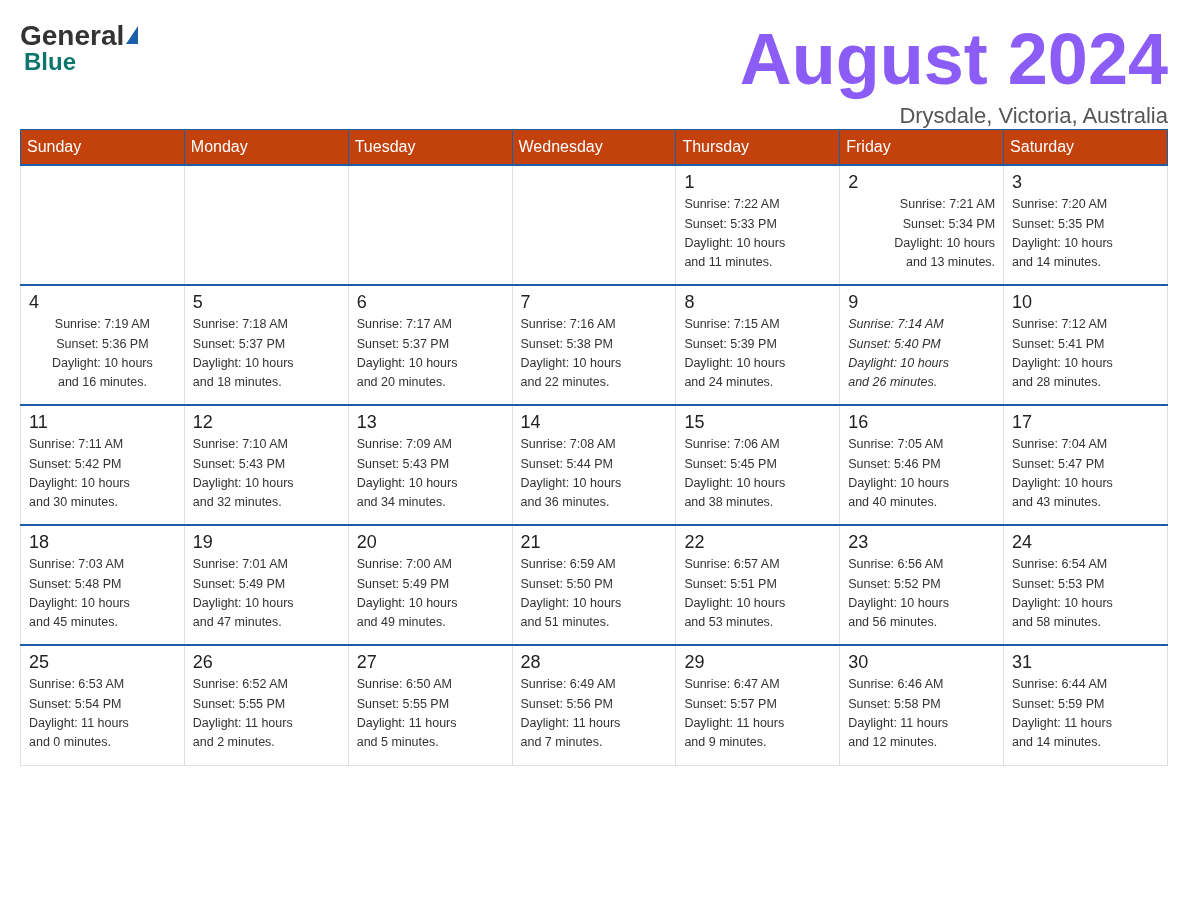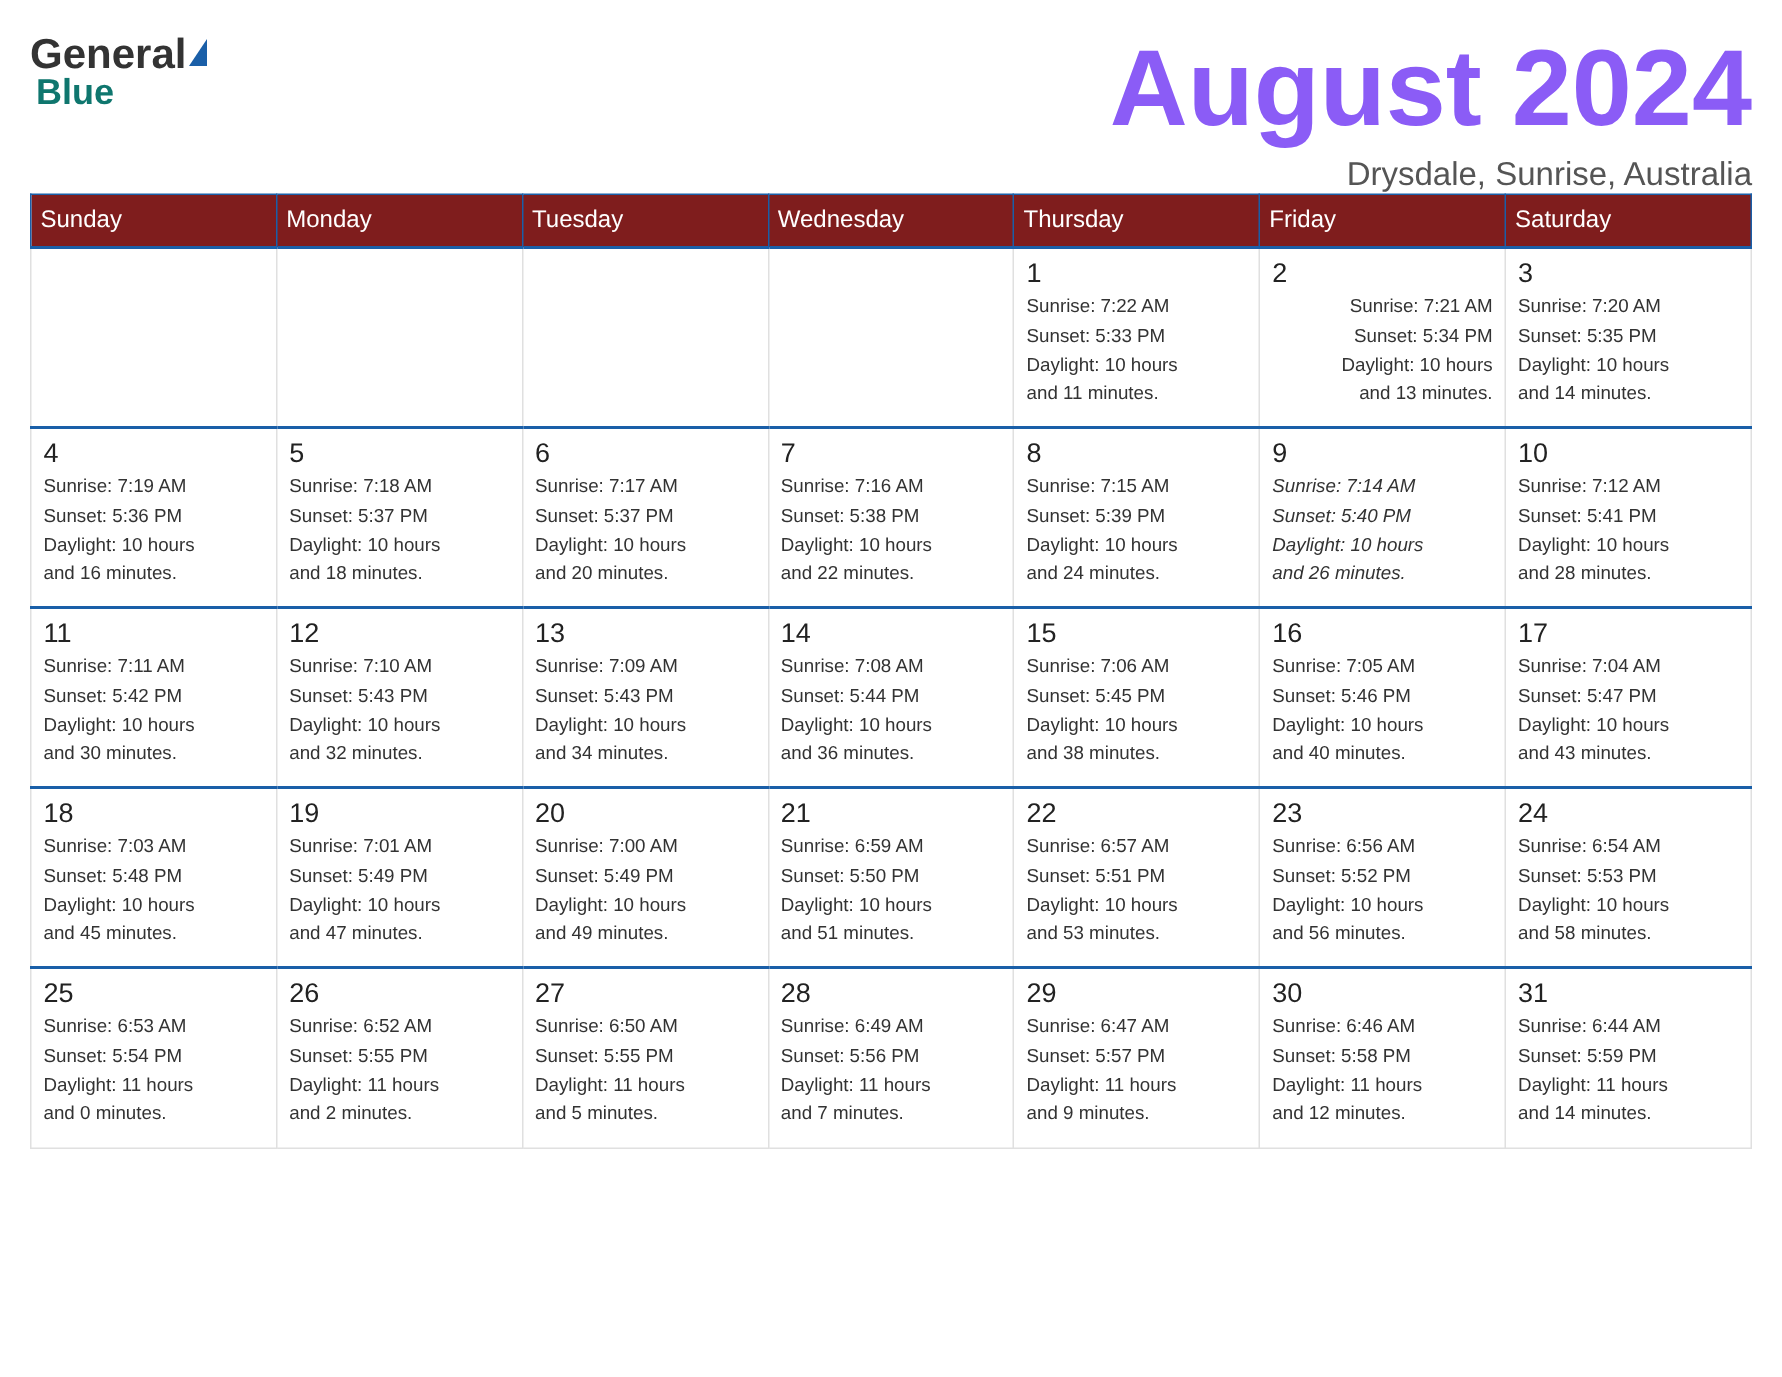--- a/index.html
+++ b/index.html
@@ -58,21 +58,21 @@
       font-size: 22px;
       color: #555;
       margin-top: 4px;
     }
     .calendar {
       width: 100%;
       border-collapse: collapse;
       table-layout: fixed;
     }
     .calendar th {
-      background-color: #7f1d1d;
+      background-color: #c2410c;
       color: #fff;
       padding: 8px 6px;
       font-size: 16px;
       font-weight: normal;
       text-align: left;
       border: 1px solid #1a5fa8;
     }
     .calendar td {
       border: 1px solid #ccc;
       vertical-align: top;
@@ -108,21 +108,21 @@
 <div class="header">
   <div class="logo">
     <div class="logo-text">
       <span class="logo-general">General</span>
       <span class="logo-triangle"></span>
     </div>
     <div class="logo-underline">Blue</div>
   </div>
   <div class="title-section">
     <div class="month-title">August 2024</div>
-    <div class="location-title">Drysdale, Sunrise, Australia</div>
+    <div class="location-title">Drysdale, Victoria, Australia</div>
   </div>
 </div>
 
 <table class="calendar">
   <thead>
     <tr>
 
     <th>Sunday</th>
         <th>Monday</th>
         <th>Tuesday</th>
@@ -156,21 +156,21 @@
           <span class="day-number">3</span>
           <div class="day-info" style="white-space: pre-line;">Sunrise: 7:20 AM
 Sunset: 5:35 PM
 Daylight: 10 hours
 and 14 minutes.</div>
         </td>
       </tr>
       <tr>
         <td>
           <span class="day-number">4</span>
-          <div class="day-info" style="white-space: pre-line;">Sunrise: 7:19 AM
+          <div class="day-info" style="white-space: pre-line; text-align: center;">Sunrise: 7:19 AM
 Sunset: 5:36 PM
 Daylight: 10 hours
 and 16 minutes.</div>
         </td>
         <td>
           <span class="day-number">5</span>
           <div class="day-info" style="white-space: pre-line;">Sunrise: 7:18 AM
 Sunset: 5:37 PM
 Daylight: 10 hours
 and 18 minutes.</div>

